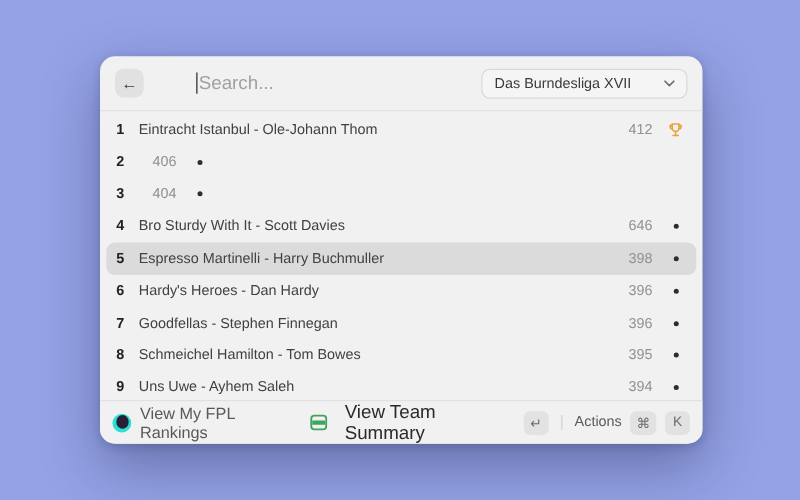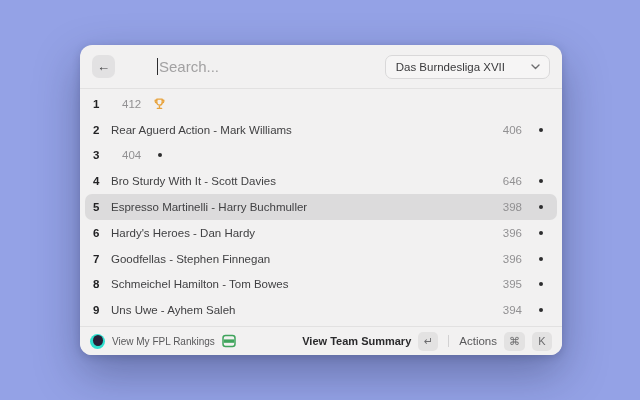--- a/index.html
+++ b/index.html
@@ -57,23 +57,23 @@
   .dot  { width:4px; height:4px; border-radius:50%; background:#2d2d2f; }
   
   .ftr {
     flex:0 0 29px; border-top:1px solid #e2e1e1; display:flex; align-items:center;
     padding:0 10px; gap:7px; background:#f2f1f1;
   }
   .fpl-icon { width:15px; height:15px; border-radius:50%; background:#2ee0cf;
               position:relative; overflow:hidden; flex:0 0 15px; }
   .fpl-icon::after { content:""; position:absolute; left:3px; top:1.5px; width:10px; height:11px;
               border-radius:50%; background:#272038; }
-  .ftr-left-label { font-size:10px; color:#59595b; }
+  .ftr-left-label { font-size:13px; color:#59595b; }
   .spacer { flex:1; }
-  .primary-label { font-size:11px; font-weight:700; color:#2a2a2c; }
+  .primary-label { font-size:15px; font-weight:400; color:#2a2a2c; }
   .key {
     min-width:20px; height:19px; padding:0 5px; border-radius:5px; background:#e3e2e2;
     display:flex; align-items:center; justify-content:center;
     font-size:11px; color:#6c6c6e; cursor:pointer;
   }
   .vdiv { width:1px; height:12px; background:#d2d1d2; margin:0 3px; }
   .actions-label { font-size:11.5px; color:#59595b; }
   svg { display:block; }
 </style>
 </head>
@@ -97,36 +97,36 @@
           </svg>
       </span>
     </div>
   </div>
 
   <div class="hdr-divider"></div>
 
   <div class="list">
   <div class="row">
     <span class="rank">1</span>
+    <span class="team">Eintracht Istanbul - Ole-Johann Thom</span>
     <span class="pts">412</span>
     <span class="ind">
           <svg width="13" height="13" viewBox="0 0 24 24" fill="none" stroke="#e8a33d" stroke-width="2.4" stroke-linecap="round" stroke-linejoin="round">
             <path d="M8 21h8"></path>
             <path d="M12 17v4"></path>
             <path d="M7 4h10v6a5 5 0 0 1-10 0V4z"></path>
             <path d="M7 6H4v2a3 3 0 0 0 3 3"></path>
             <path d="M17 6h20v0" visibility="hidden"></path>
             <path d="M17 6h3v2a3 3 0 0 1-3 3"></path>
           </svg>
         </span>
   </div>
 
   <div class="row">
     <span class="rank">2</span>
-    <span class="team">Rear Aguerd Action - Mark Williams</span>
     <span class="pts">406</span>
     <span class="ind">
           <span class="dot"></span>
         </span>
   </div>
 
   <div class="row">
     <span class="rank">3</span>
     <span class="pts">404</span>
     <span class="ind">

